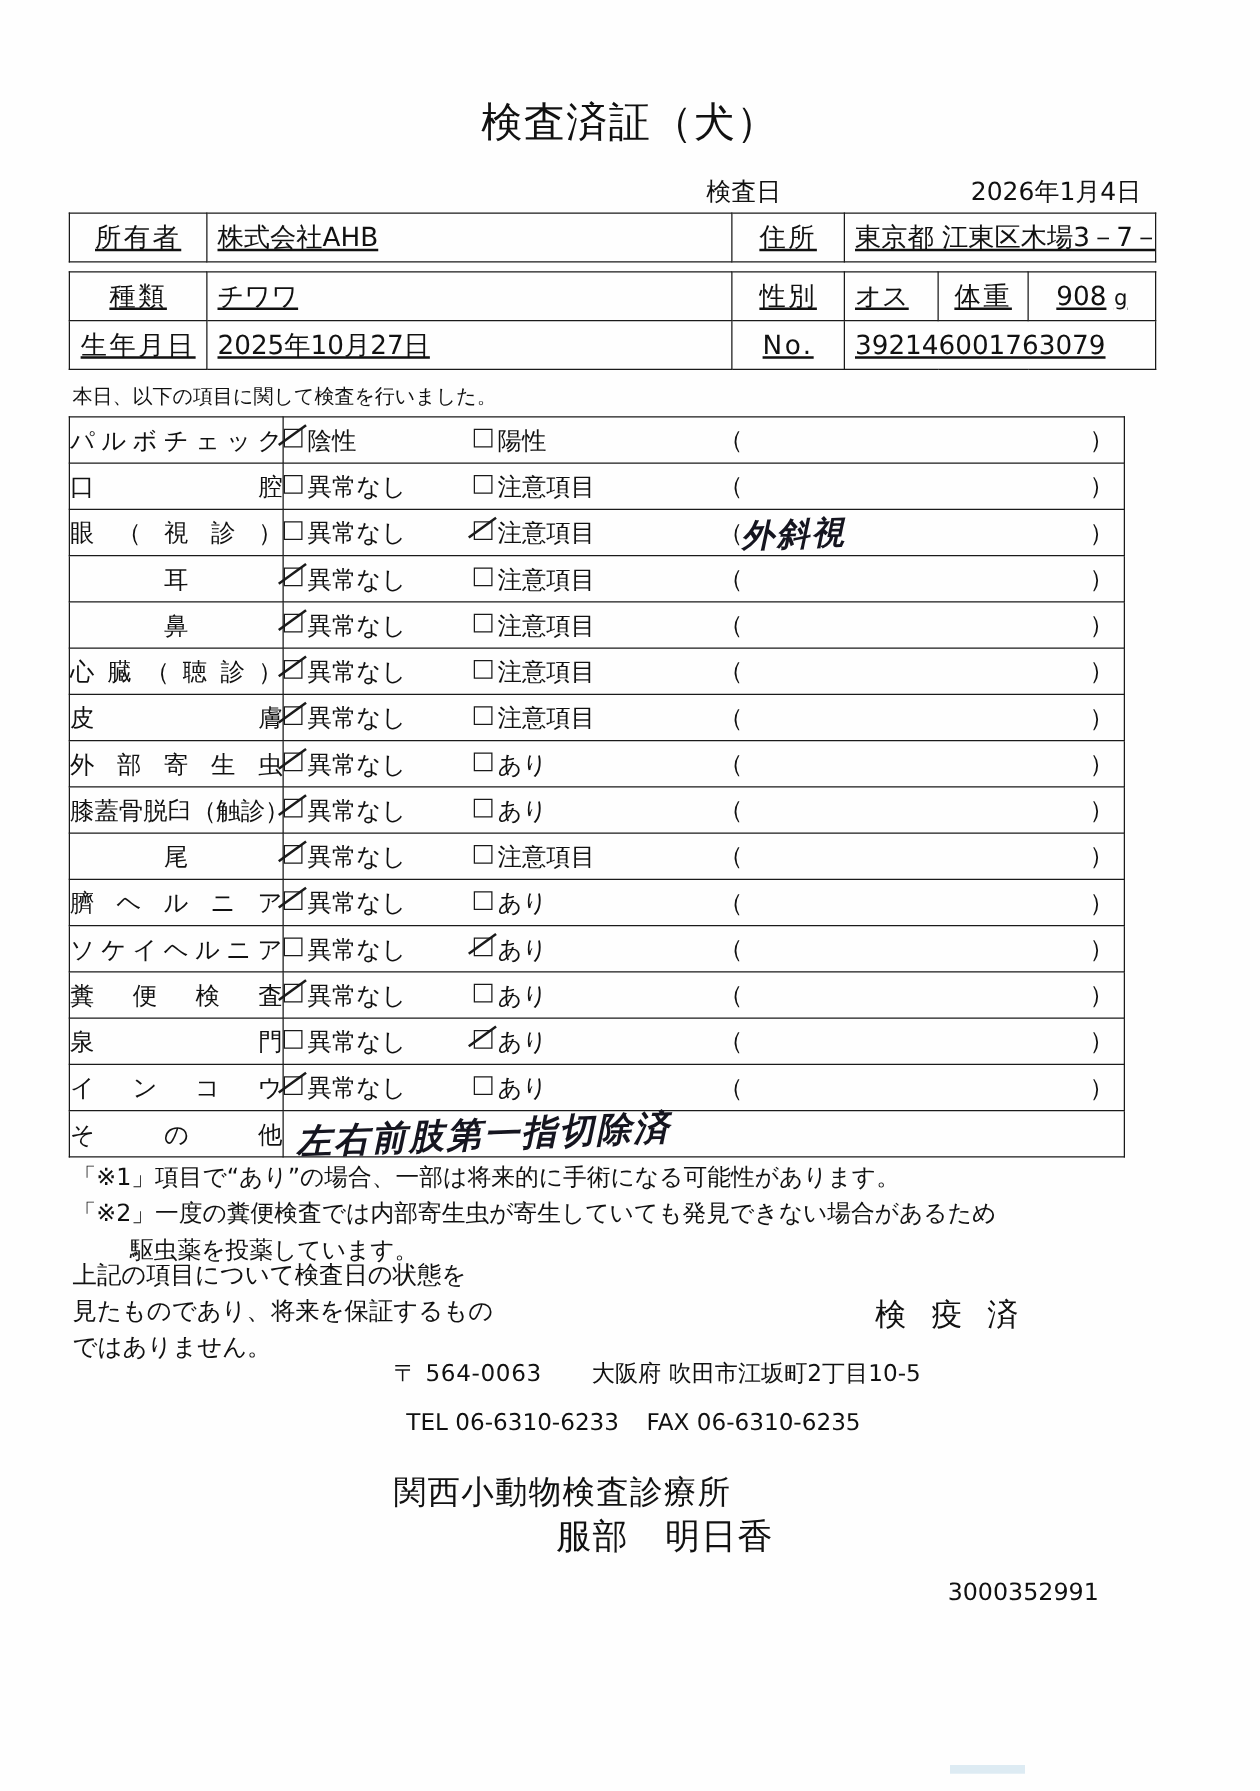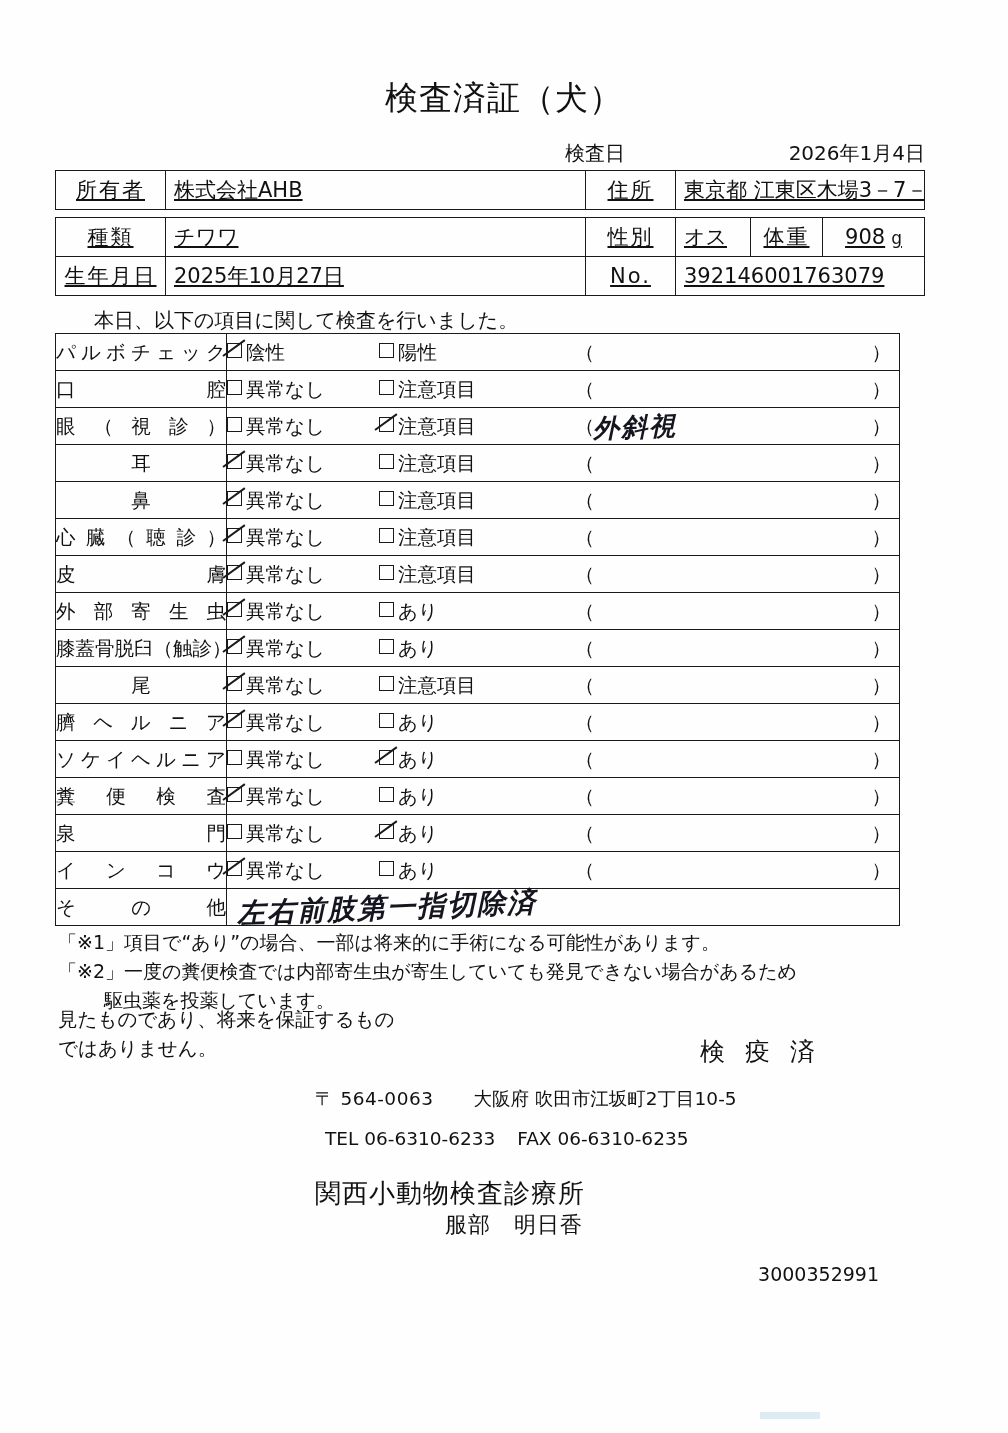--- a/index.html
+++ b/index.html
@@ -43,21 +43,21 @@
     height: 26px;
     font-size: 20px;
   }
   .exam-date-label {
     position: absolute;
     left: 510px;
     top: 0;
   }
   .exam-date-value {
     position: absolute;
-    right: 0;
+    right: 12px;
     top: 0;
   }
 
   
   .info-table {
     position: absolute;
     left: 55px;
     width: 870px;
     border-collapse: collapse;
     table-layout: fixed;
@@ -81,22 +81,21 @@
   }
   .val-cell { text-align: left; }
   .val-right { text-align: center; }
   .unit { font-size: 17px; padding-left: 6px; }
 
   
   .intro-line {
     position: absolute;
     top: 307px;
     left: 58px;
-    font-size: 20px;
-    margin-left: 36px;
+    font-size: 16px;
   }
 
   
   .check-table {
     position: absolute;
     top: 333px;
     left: 55px;
     width: 845px;
     border-collapse: collapse;
     table-layout: fixed;
@@ -243,21 +242,21 @@
     position: absolute;
     top: 1176px;
     left: 315px;
     font-size: 26px;
     letter-spacing: 1px;
   }
   .clinic-person {
     position: absolute;
     top: 1210px;
     left: 445px;
-    font-size: 22px;
+    font-size: 28px;
     letter-spacing: 1px;
   }
   .serial {
     position: absolute;
     top: 1247px;
     right: 129px;
     font-size: 19px;
     margin-top: 16px;
   }
   .tint {
@@ -433,20 +432,21 @@
       </tbody>
   </table>
 
   <div class="footnotes">
     <div>「※1」項目で“あり”の場合、一部は将来的に手術になる可能性があります。</div>
     <div>「※2」一度の糞便検査では内部寄生虫が寄生していても発見できない場合があるため</div>
     <div class="fn-indent">駆虫薬を投薬しています。</div>
   </div>
 
   <div class="disclaimer">
+    <div>上記の項目について検査日の状態を</div>
     <div>見たものであり、将来を保証するもの</div>
     <div>ではありません。</div>
   </div>
 
   <div class="stamp">検 疫 済</div>
 
   <div class="addr-line">
     <span class="zip">〒 564-0063</span><span class="addr">大阪府 吹田市江坂町2丁目10-5</span>
   </div>
 

